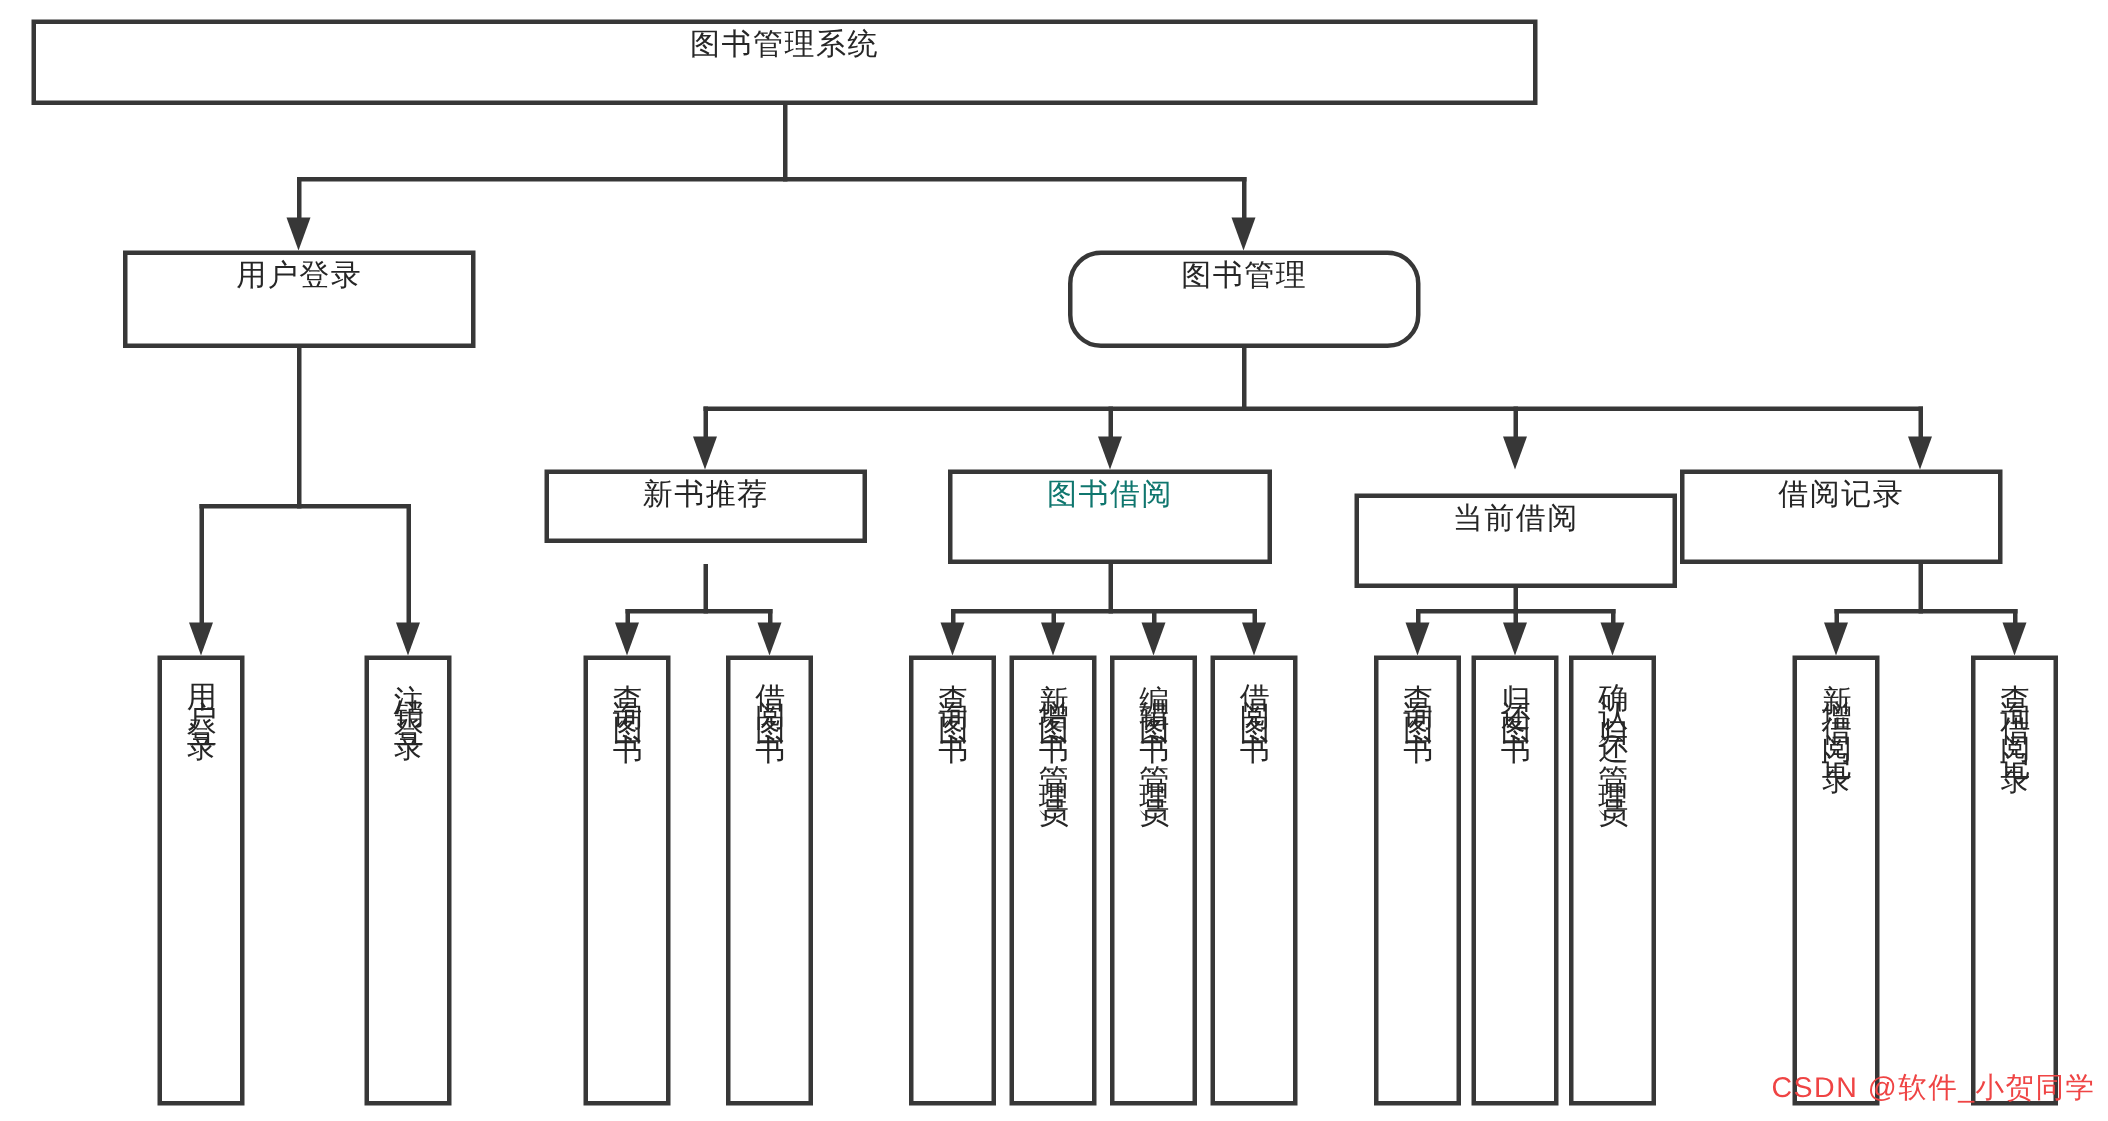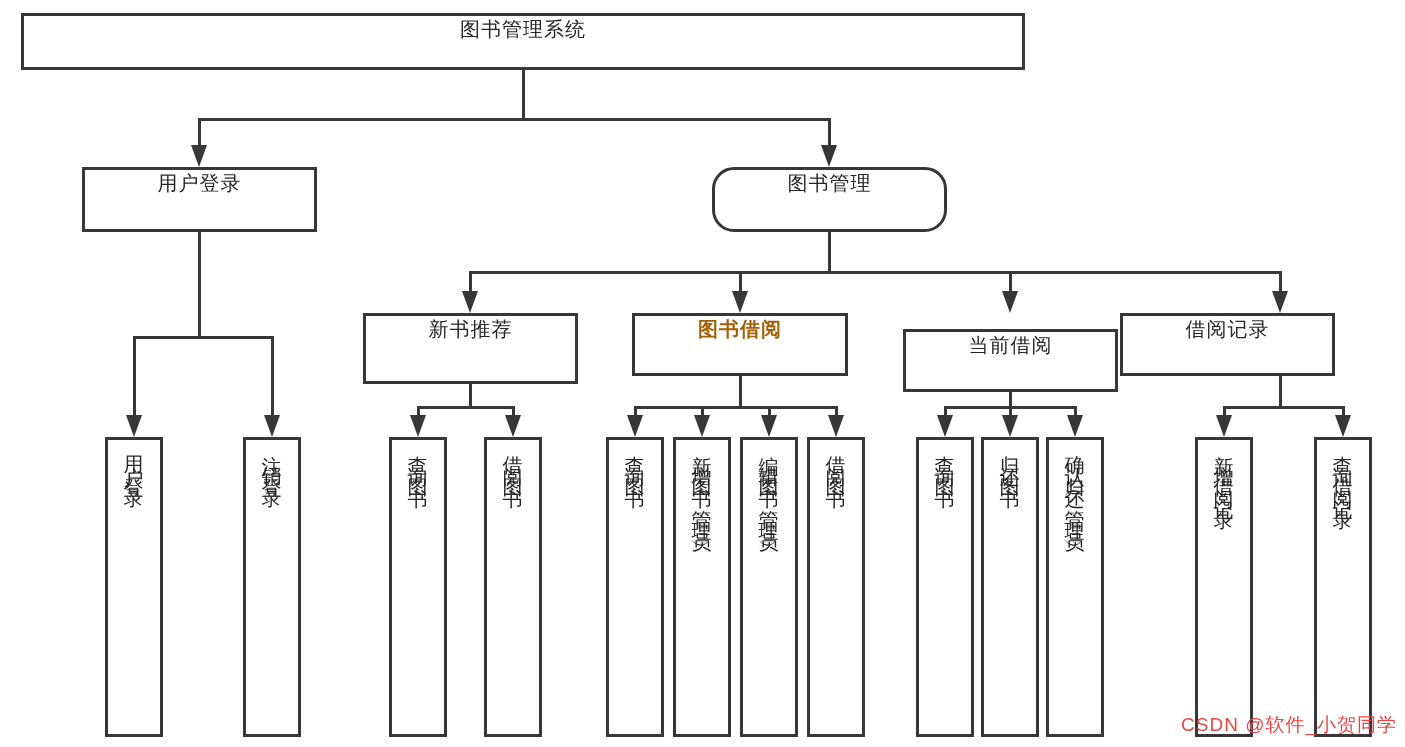--- a/index.html
+++ b/index.html
@@ -31,21 +31,21 @@
     text-orientation:mixed;
     font-size:20px;
     letter-spacing:11px;
     line-height:1;
     white-space:nowrap;
   }
   
   #n-root{left:21px;top:13px;width:1004px;height:57px;}
   #n-l2a{left:82px;top:167px;width:235px;height:65px;}
   #n-l2b{left:712px;top:167px;width:235px;height:65px;}
-  #n-l3a{left:363px;top:313px;width:215px;height:71px;}
+  #n-l3a{left:363px;top:313px;width:215px;height:49px;}
   #n-l3b{left:632px;top:313px;width:216px;height:63px;}
   #n-l3c{left:903px;top:329px;width:215px;height:63px;}
   #n-l3d{left:1120px;top:313px;width:215px;height:63px;}
   
   .leaf{top:437px;width:58px;height:300px;}
   #lf1{left:105px;} #lf2{left:243px;}
   #lf3{left:389px;} #lf4{left:484px;}
   #lf5{left:606px;} #lf6{left:673px;} #lf7{left:740px;} #lf8{left:807px;}
   #lf9{left:916px;} #lf10{left:981px;} #lf11{left:1046px;}
   #lf12{left:1195px;} #lf13{left:1314px;}
@@ -79,21 +79,21 @@
   <div class="box h" id="n-l2a" style="border-color: rgb(55, 55, 55); background: rgb(255, 255, 255); color: rgb(38, 38, 38);">
     <span>用户登录</span>
   </div>
   <div class="box h" id="n-l2b" style="border-color: rgb(55, 55, 55); background: rgb(255, 255, 255); color: rgb(38, 38, 38); border-radius: 22px;">
     <span>图书管理</span>
   </div>
 
   <div class="box h" id="n-l3a" style="border-color: rgb(55, 55, 55); background: rgb(255, 255, 255); color: rgb(38, 38, 38);">
     <span>新书推荐</span>
   </div>
-  <div class="box h" id="n-l3b" style="border-color: rgb(55, 55, 55); background: rgb(255, 255, 255); color: #a16207; font-weight: bold;">
+  <div class="box h" id="n-l3b" style="border-color: rgb(55, 55, 55); background: rgb(255, 255, 255); color: #0f766e;">
     <span>图书借阅</span>
   </div>
   <div class="box h" id="n-l3c" style="border-color: rgb(55, 55, 55); background: rgb(255, 255, 255); color: rgb(38, 38, 38);">
     <span>当前借阅</span>
   </div>
   <div class="box h" id="n-l3d" style="border-color: rgb(55, 55, 55); background: rgb(255, 255, 255); color: rgb(38, 38, 38);">
     <span>借阅记录</span>
   </div>
 
   <div class="box v leaf" id="lf1" style="border-color: rgb(55, 55, 55); background: rgb(255, 255, 255); color: rgb(38, 38, 38);">

